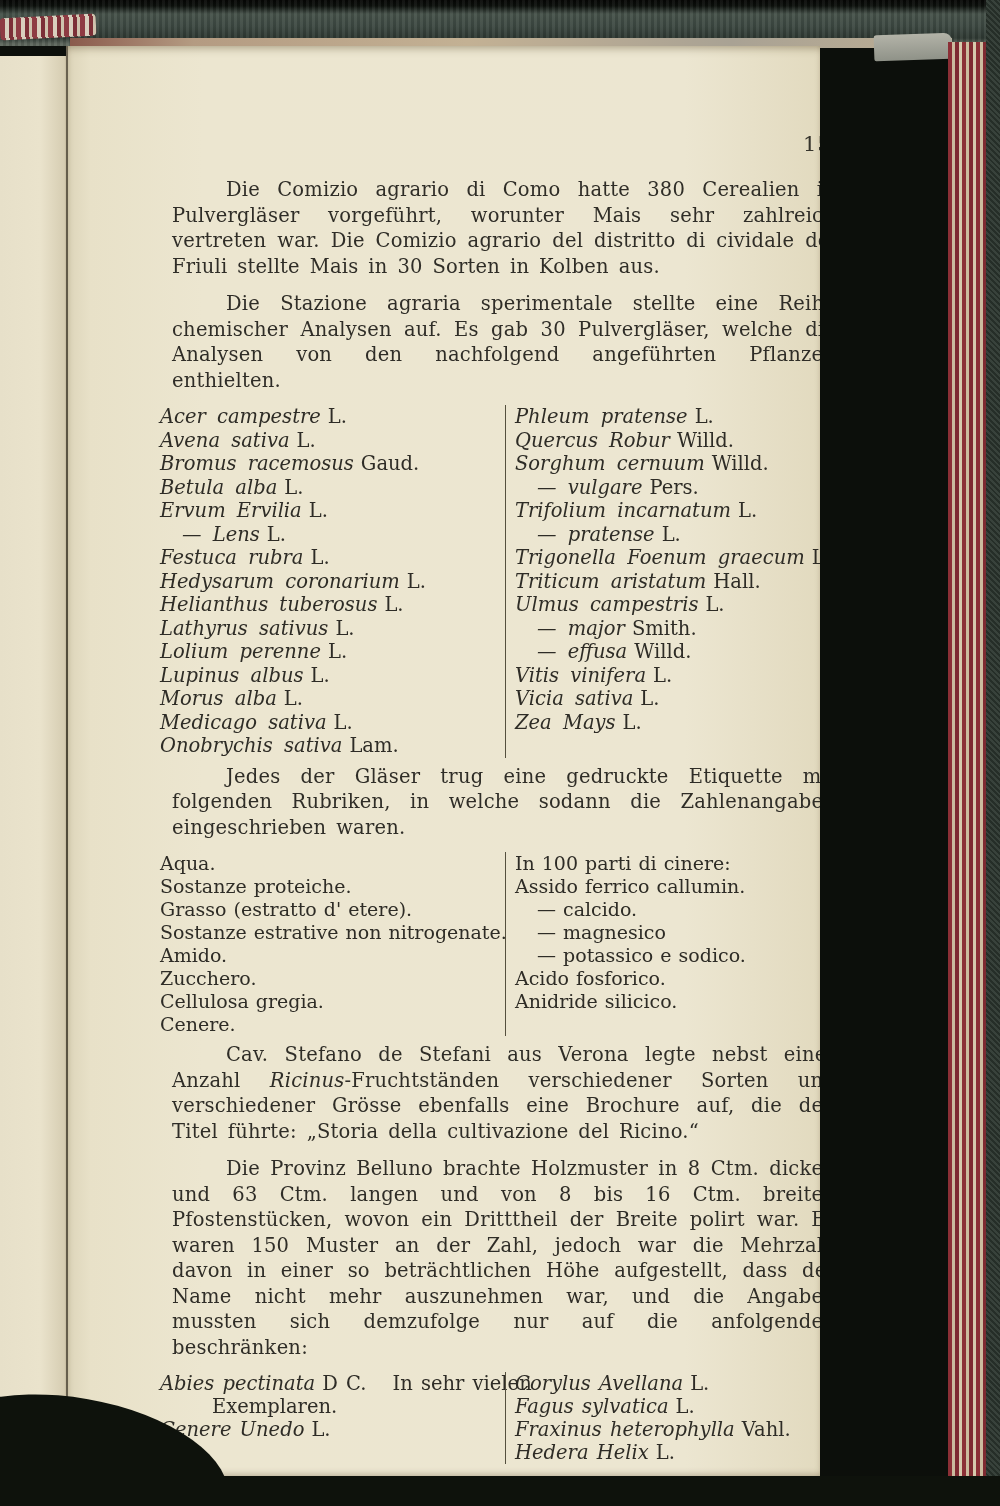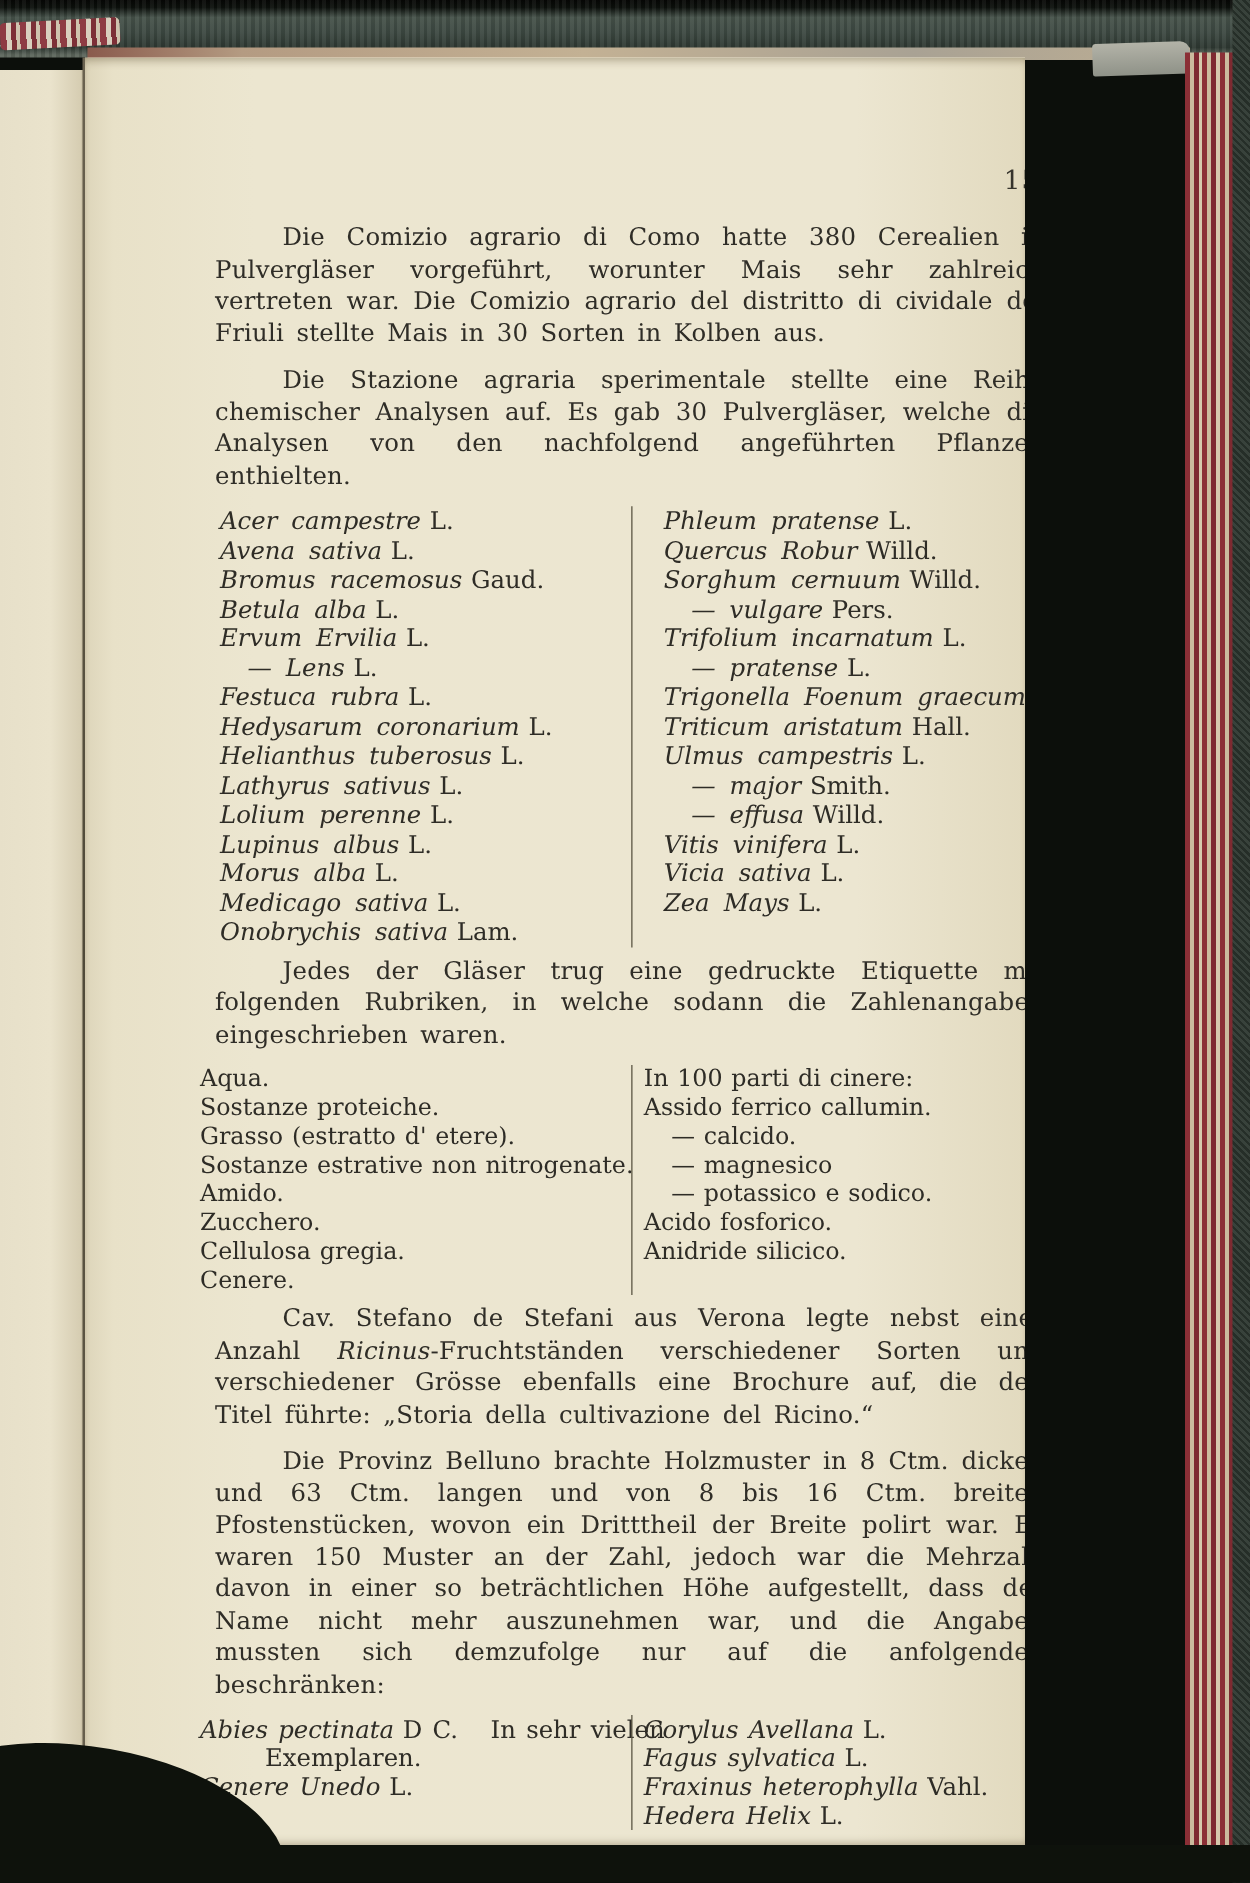--- a/index.html
+++ b/index.html
@@ -44,21 +44,21 @@
 
   .para{margin:12px;font-size:19.5px;line-height:25.5px;text-align:justify;text-indent:54px;
         word-spacing:3.5px;letter-spacing:.2px;color:#2f2d27;}
   .para.first{margin-top:21px;}
 
   
   .cols{display:flex;align-items:stretch;}
   .cols .col-l{width:345px;flex:0 0 345px;}
   .cols .col-r{flex:1;border-left:1px solid #55503e;padding-left:9px;}
   .plants{margin-top:7px;}
-  .plants .row{font-size:19.5px;line-height:23.5px;word-spacing:5px;white-space:nowrap;margin-left:16px;}
+  .plants .row{font-size:19.5px;line-height:23.5px;word-spacing:5px;white-space:nowrap;}
   .labels{margin-top:8px;}
   .labels .row{font-size:19px;line-height:23px;word-spacing:1px;white-space:nowrap;}
   .woods{margin-top:4px;}
   .woods .row{font-size:19.5px;line-height:23px;word-spacing:2px;white-space:nowrap;}
   .row i{font-style:italic;}
   .row .auth{margin-left:7px;font-style:normal;}
   .row .note{margin-left:26px;font-style:normal;}
   .row.dash{padding-left:22px;}
   .row.cont{padding-left:52px;}
   .gap3{margin-top:6px;}

